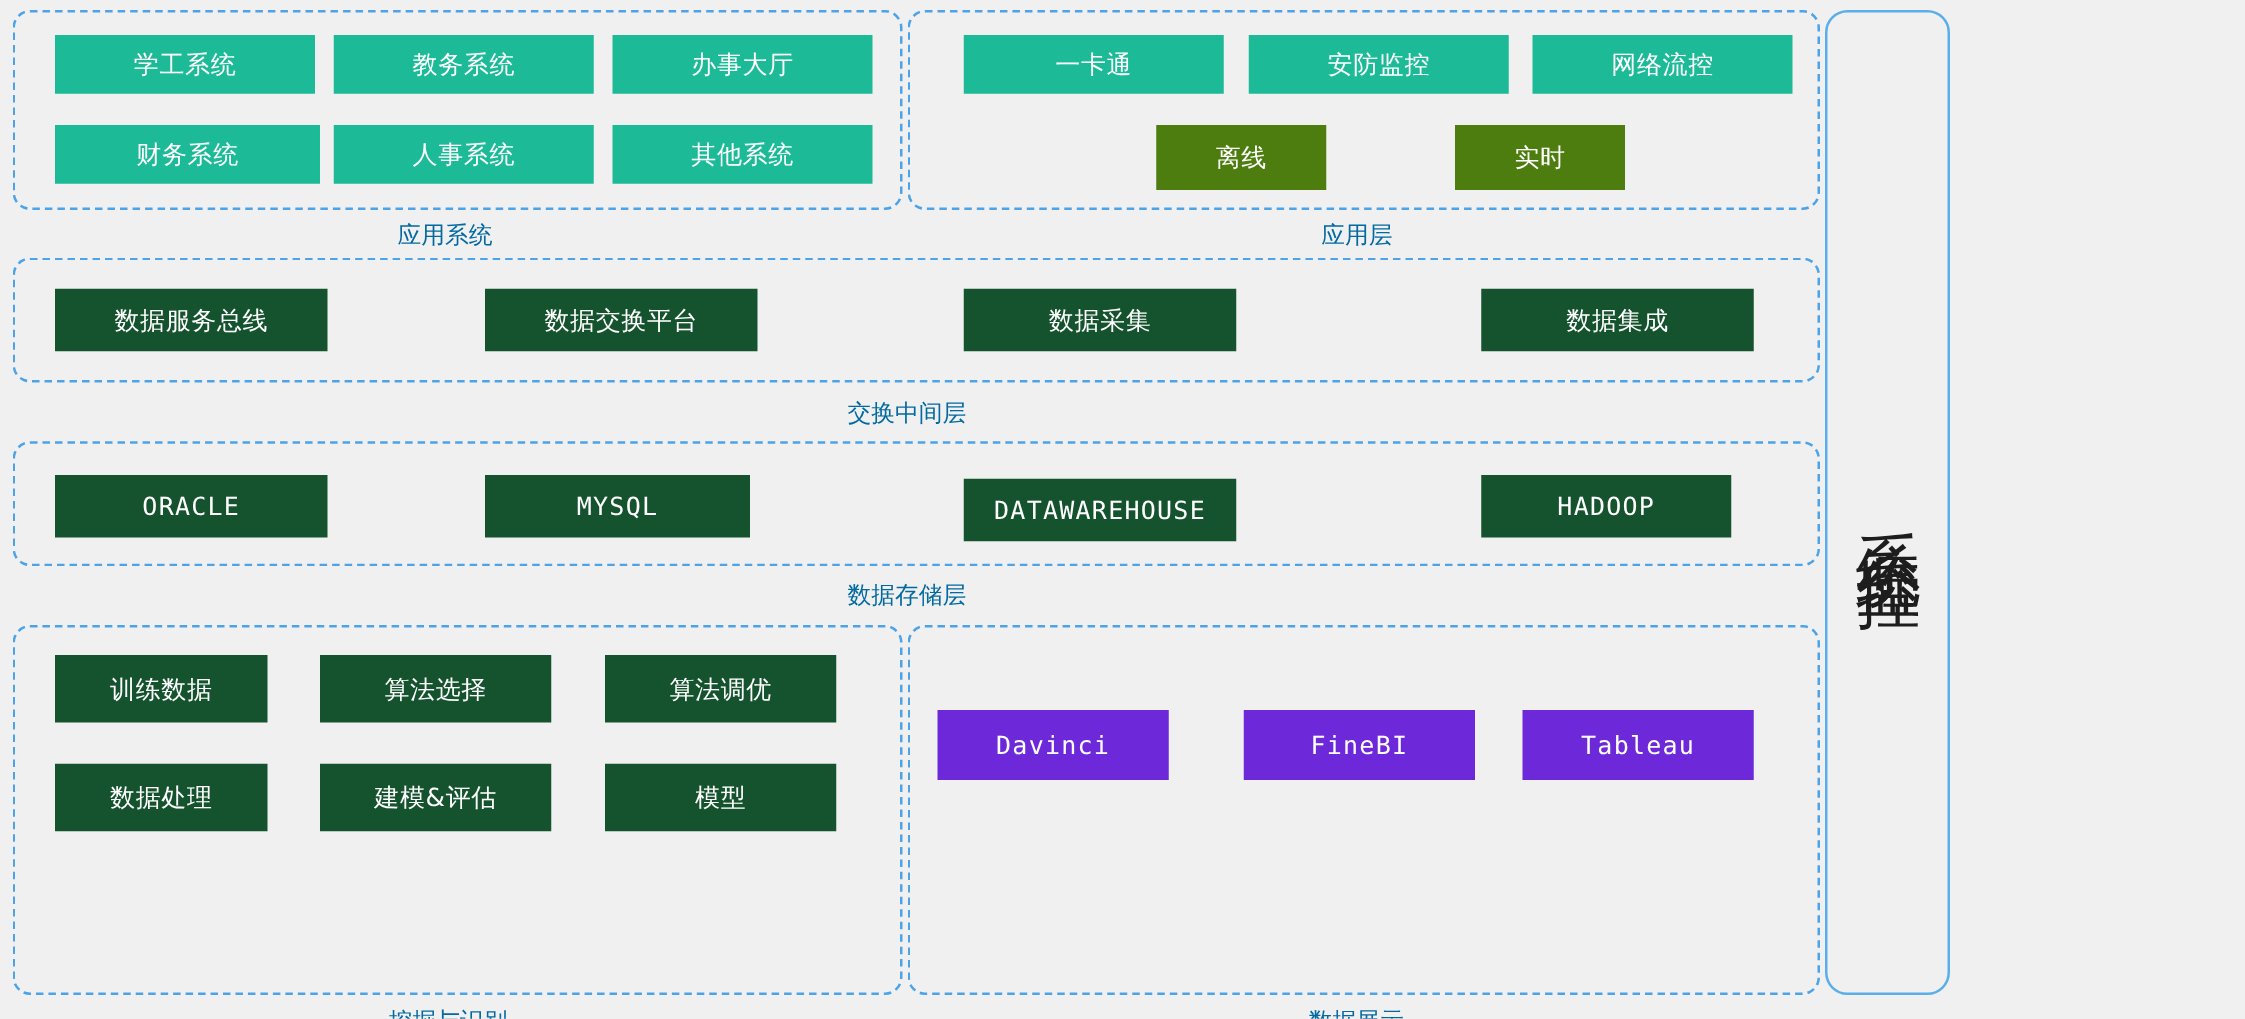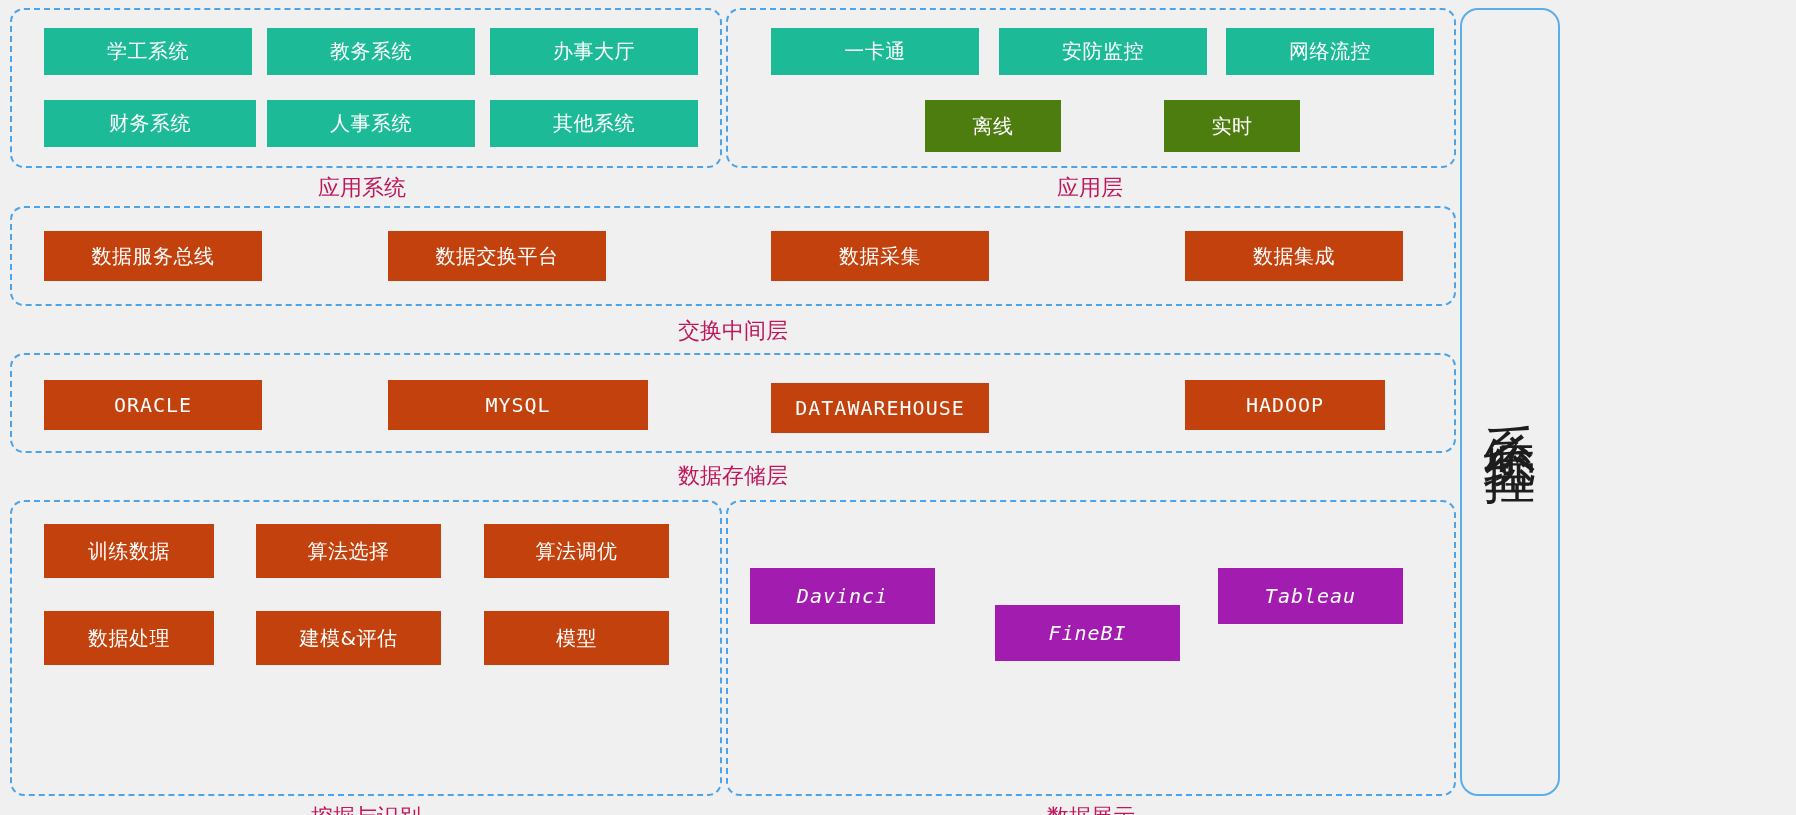--- a/index.html
+++ b/index.html
@@ -29,44 +29,44 @@
     position: absolute;
     border: 2px dashed #4da3e8;
     border-radius: 14px;
     box-sizing: border-box;
     background: transparent;
   }
 
   
   .caption {
     position: absolute;
-    color: #be185d;
-    font-size: 22px;
+    color: #0369a1;
+    font-size: 19px;
     line-height: 22px;
     white-space: nowrap;
     font-family: "DejaVu Sans", "Liberation Sans", sans-serif;
   }
 
   
   .node {
     position: absolute;
     box-sizing: border-box;
     display: flex;
     align-items: center;
     justify-content: center;
     color: #ffffff;
     text-align: center;
     font-size: 20px;
     letter-spacing: 0.5px;
     font-family: "DejaVu Sans", "Liberation Sans", sans-serif;
   }
   .node.green  { background: #1dba98; }
   .node.cyan   { background: #4d7c0f; }
-  .node.slate  { background: #c2410c; }
-  .node.blue   { background: #a21caf; font-style: italic; }
+  .node.slate  { background: #14532d; }
+  .node.blue   { background: #6d28d9; }
   .node.mono {
     font-family: "DejaVu Sans Mono", "Liberation Mono", monospace;
     font-size: 20px;
     letter-spacing: 1px;
   }
 
   
   #monitor-panel {
     position: absolute;
     border: 2px solid #5aaeea;
@@ -151,21 +151,21 @@
     <span>数据集成</span>
   </div>
 
   <div class="caption" style="left:678px; top:320px;">交换中间层</div>
 
   <div class="group" style="left:10px; top:353px; width:1446px; height:100px;"></div>
 
   <div class="node slate mono" style="left:44px; top:380px; width:218px; height:50px;">
     <span>ORACLE</span>
   </div>
-  <div class="node slate mono" style="left:388px; top:380px; width:260px; height:50px;text-align:center;">
+  <div class="node slate mono" style="left:388px; top:380px; width:212px; height:50px;text-align:center;">
     <span>MYSQL</span>
   </div>
   <div class="node slate mono" style="left:771px; top:383px; width:218px; height:50px;">
     <span>DATAWAREHOUSE</span>
   </div>
   <div class="node slate mono" style="left:1185px; top:380px; width:200px; height:50px;">
     <span>HADOOP</span>
   </div>
 
   <div class="caption" style="left:678px; top:465px;">数据存储层</div>
@@ -191,21 +191,21 @@
     <span>模型</span>
   </div>
 
   <div class="caption" style="left:311px; top:806px;">挖掘与识别</div>
 
   <div class="group" style="left:726px; top:500px; width:730px; height:296px;"></div>
 
   <div class="node blue mono" style="left:750px; top:568px; width:185px; height:56px;">
     <span>Davinci</span>
   </div>
-  <div class="node blue mono" style="left:995px; top:568px; width:185px; height:56px;margin-top:37px;">
+  <div class="node blue mono" style="left:995px; top:568px; width:185px; height:56px;">
     <span>FineBI</span>
   </div>
   <div class="node blue mono" style="left:1218px; top:568px; width:185px; height:56px;">
     <span>Tableau</span>
   </div>
 
   <div class="caption" style="left:1047px; top:806px;">数据展示</div>
 
   <div id="monitor-panel" style="left:1460px; top:8px; width:100px; height:788px;">
     <div id="monitor-text">系统监控</div>

